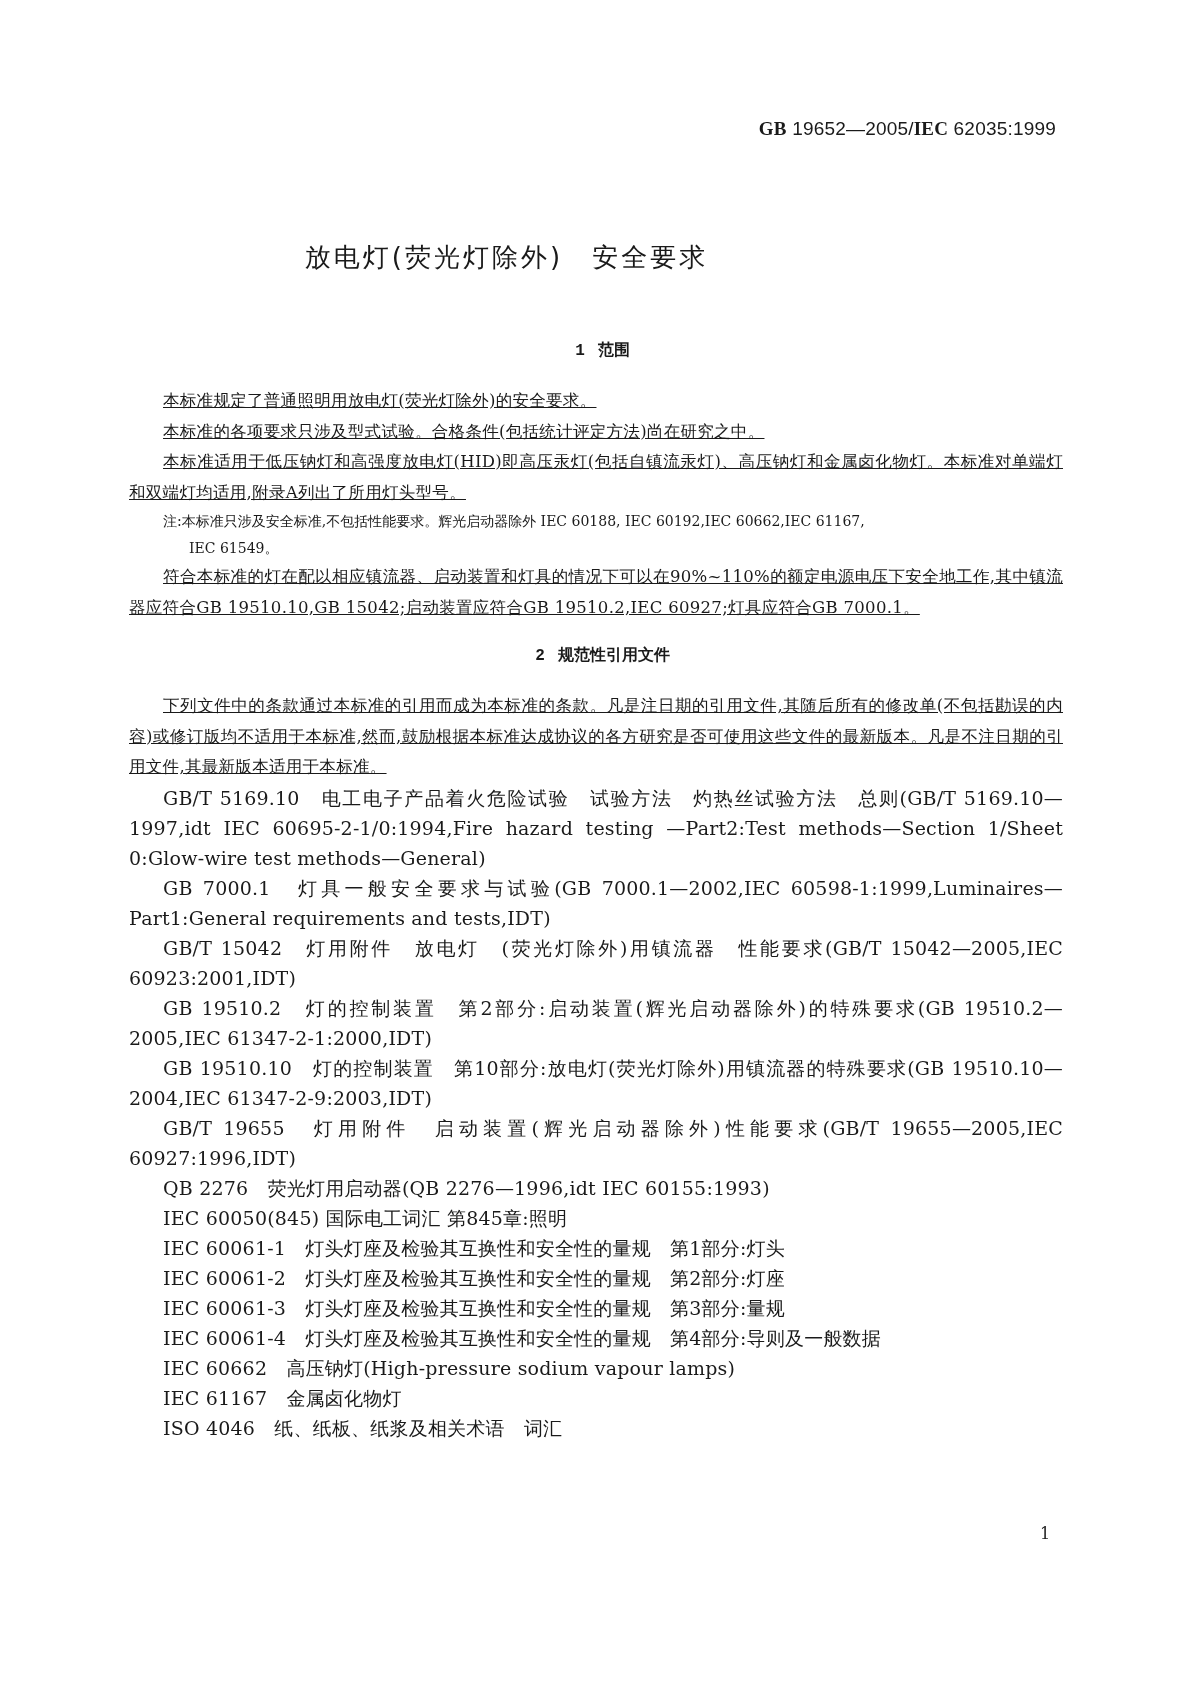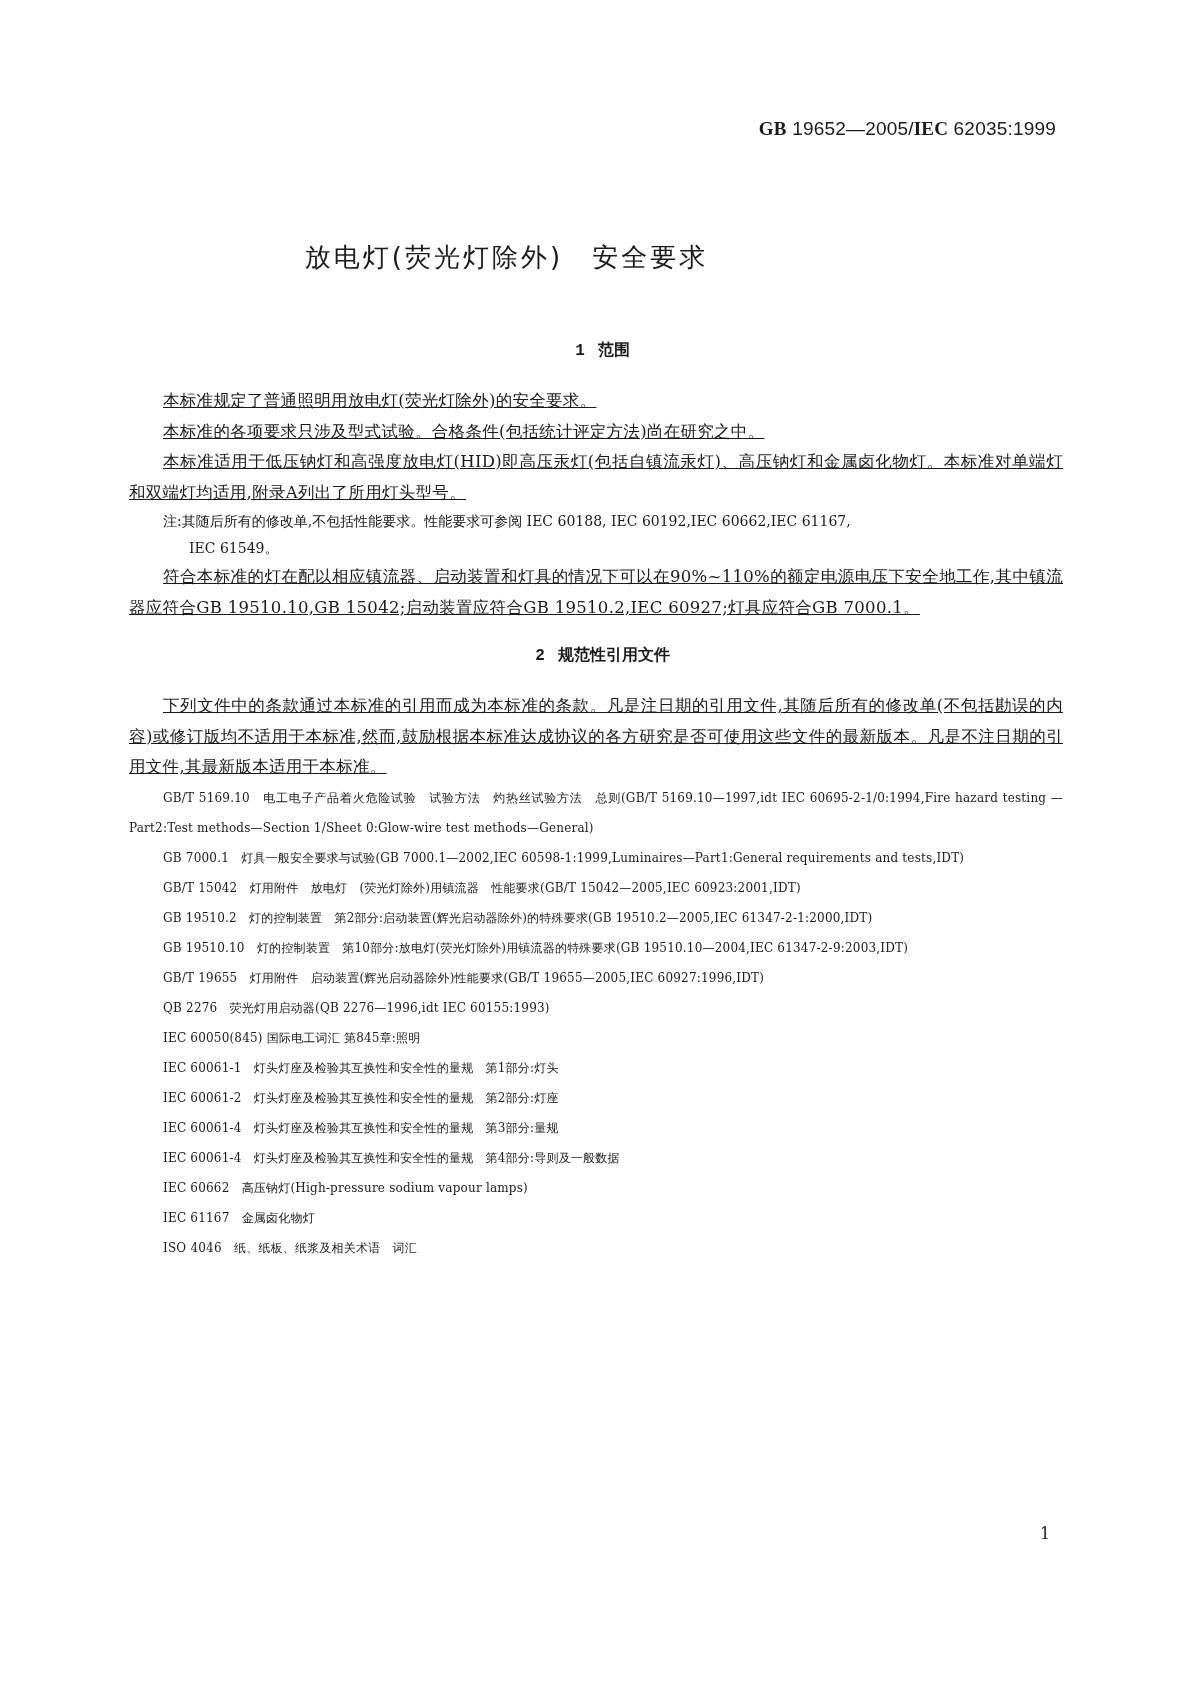--- a/index.html
+++ b/index.html
@@ -31,21 +31,21 @@
     .para {
       font-size: 16.5px; line-height: 30.5px; text-indent: 34px; margin: 0;
       text-align: justify; letter-spacing: 0.3px; text-decoration: underline;
     }
     .note {
       font-size: 14px; line-height: 27px; margin: 0;
       padding-left: 34px; text-indent: 0;
     }
     .note .cont { padding-left: 26px; display: block; }
     .ref {
-      font-size: 12px; line-height: 30px; text-indent: 34px; margin: 0;
+      font-size: 19px; line-height: 30px; text-indent: 34px; margin: 0;
       text-align: justify; letter-spacing: 0.2px;
     }
     .gap-s1 { height: 20px; }
     .gap-s2 { height: 18px; }
     .page-number {
       position: absolute; top: 1524px; left: 1040px; font-size: 16px;
     }
   </style>
 </head>
 <body>
@@ -55,41 +55,41 @@
 <div class="doc-title">放电灯(荧光灯除外)　安全要求</div>
 
 <div class="content">
 
   <div>
     <h2 class="section-heading"><span class="num">1</span><span>范围</span></h2>
     <div class="gap-s1"></div>
     <p class="para">本标准规定了普通照明用放电灯(荧光灯除外)的安全要求。</p>
     <p class="para">本标准的各项要求只涉及型式试验。合格条件(包括统计评定方法)尚在研究之中。</p>
     <p class="para">本标准适用于低压钠灯和高强度放电灯(HID)即高压汞灯(包括自镇流汞灯)、高压钠灯和金属卤化物灯。本标准对单端灯和双端灯均适用,附录A列出了所用灯头型号。</p>
-    <p class="note"><span>注:其随后所有的修改单,不包括性能要求。性能要求可参阅 IEC 60188, IEC 60192,IEC 60662,IEC 61167,</span><span class="cont">IEC 61549。</span></p>
+    <p class="note"><span>注:本标准只涉及安全标准,不包括性能要求。辉光启动器除外 IEC 60188, IEC 60192,IEC 60662,IEC 61167,</span><span class="cont">IEC 61549。</span></p>
     <p class="para">符合本标准的灯在配以相应镇流器、启动装置和灯具的情况下可以在90%~110%的额定电源电压下安全地工作,其中镇流器应符合GB 19510.10,GB 15042;启动装置应符合GB 19510.2,IEC 60927;灯具应符合GB 7000.1。</p>
   </div>
 
   <div class="gap-s2"></div>
 
   <div>
     <h2 class="section-heading"><span class="num">2</span><span>规范性引用文件</span></h2>
     <div class="gap-s1"></div>
     <p class="para">下列文件中的条款通过本标准的引用而成为本标准的条款。凡是注日期的引用文件,其随后所有的修改单(不包括勘误的内容)或修订版均不适用于本标准,然而,鼓励根据本标准达成协议的各方研究是否可使用这些文件的最新版本。凡是不注日期的引用文件,其最新版本适用于本标准。</p>
     <p class="ref">GB/T 5169.10　电工电子产品着火危险试验　试验方法　灼热丝试验方法　总则(GB/T 5169.10—1997,idt IEC 60695-2-1/0:1994,Fire hazard testing —Part2:Test methods—Section 1/Sheet 0:Glow-wire test methods—General)</p>
     <p class="ref">GB 7000.1　灯具一般安全要求与试验(GB 7000.1—2002,IEC 60598-1:1999,Luminaires—Part1:General requirements and tests,IDT)</p>
     <p class="ref">GB/T 15042　灯用附件　放电灯　(荧光灯除外)用镇流器　性能要求(GB/T 15042—2005,IEC 60923:2001,IDT)</p>
     <p class="ref">GB 19510.2　灯的控制装置　第2部分:启动装置(辉光启动器除外)的特殊要求(GB 19510.2—2005,IEC 61347-2-1:2000,IDT)</p>
     <p class="ref">GB 19510.10　灯的控制装置　第10部分:放电灯(荧光灯除外)用镇流器的特殊要求(GB 19510.10—2004,IEC 61347-2-9:2003,IDT)</p>
     <p class="ref">GB/T 19655　灯用附件　启动装置(辉光启动器除外)性能要求(GB/T 19655—2005,IEC 60927:1996,IDT)</p>
     <p class="ref">QB 2276　荧光灯用启动器(QB 2276—1996,idt IEC 60155:1993)</p>
     <p class="ref">IEC 60050(845) 国际电工词汇 第845章:照明</p>
     <p class="ref">IEC 60061-1　灯头灯座及检验其互换性和安全性的量规　第1部分:灯头</p>
     <p class="ref">IEC 60061-2　灯头灯座及检验其互换性和安全性的量规　第2部分:灯座</p>
-    <p class="ref">IEC 60061-4　灯头灯座及检验其互换性和安全性的量规　第3部分:量规</p>
+    <p class="ref">IEC 60061-3　灯头灯座及检验其互换性和安全性的量规　第3部分:量规</p>
     <p class="ref">IEC 60061-4　灯头灯座及检验其互换性和安全性的量规　第4部分:导则及一般数据</p>
     <p class="ref">IEC 60662　高压钠灯(High-pressure sodium vapour lamps)</p>
     <p class="ref">IEC 61167　金属卤化物灯</p>
     <p class="ref">ISO 4046　纸、纸板、纸浆及相关术语　词汇</p>
   </div>
 </div>
 
 <div class="page-number">1</div>
 
 </body></html>

